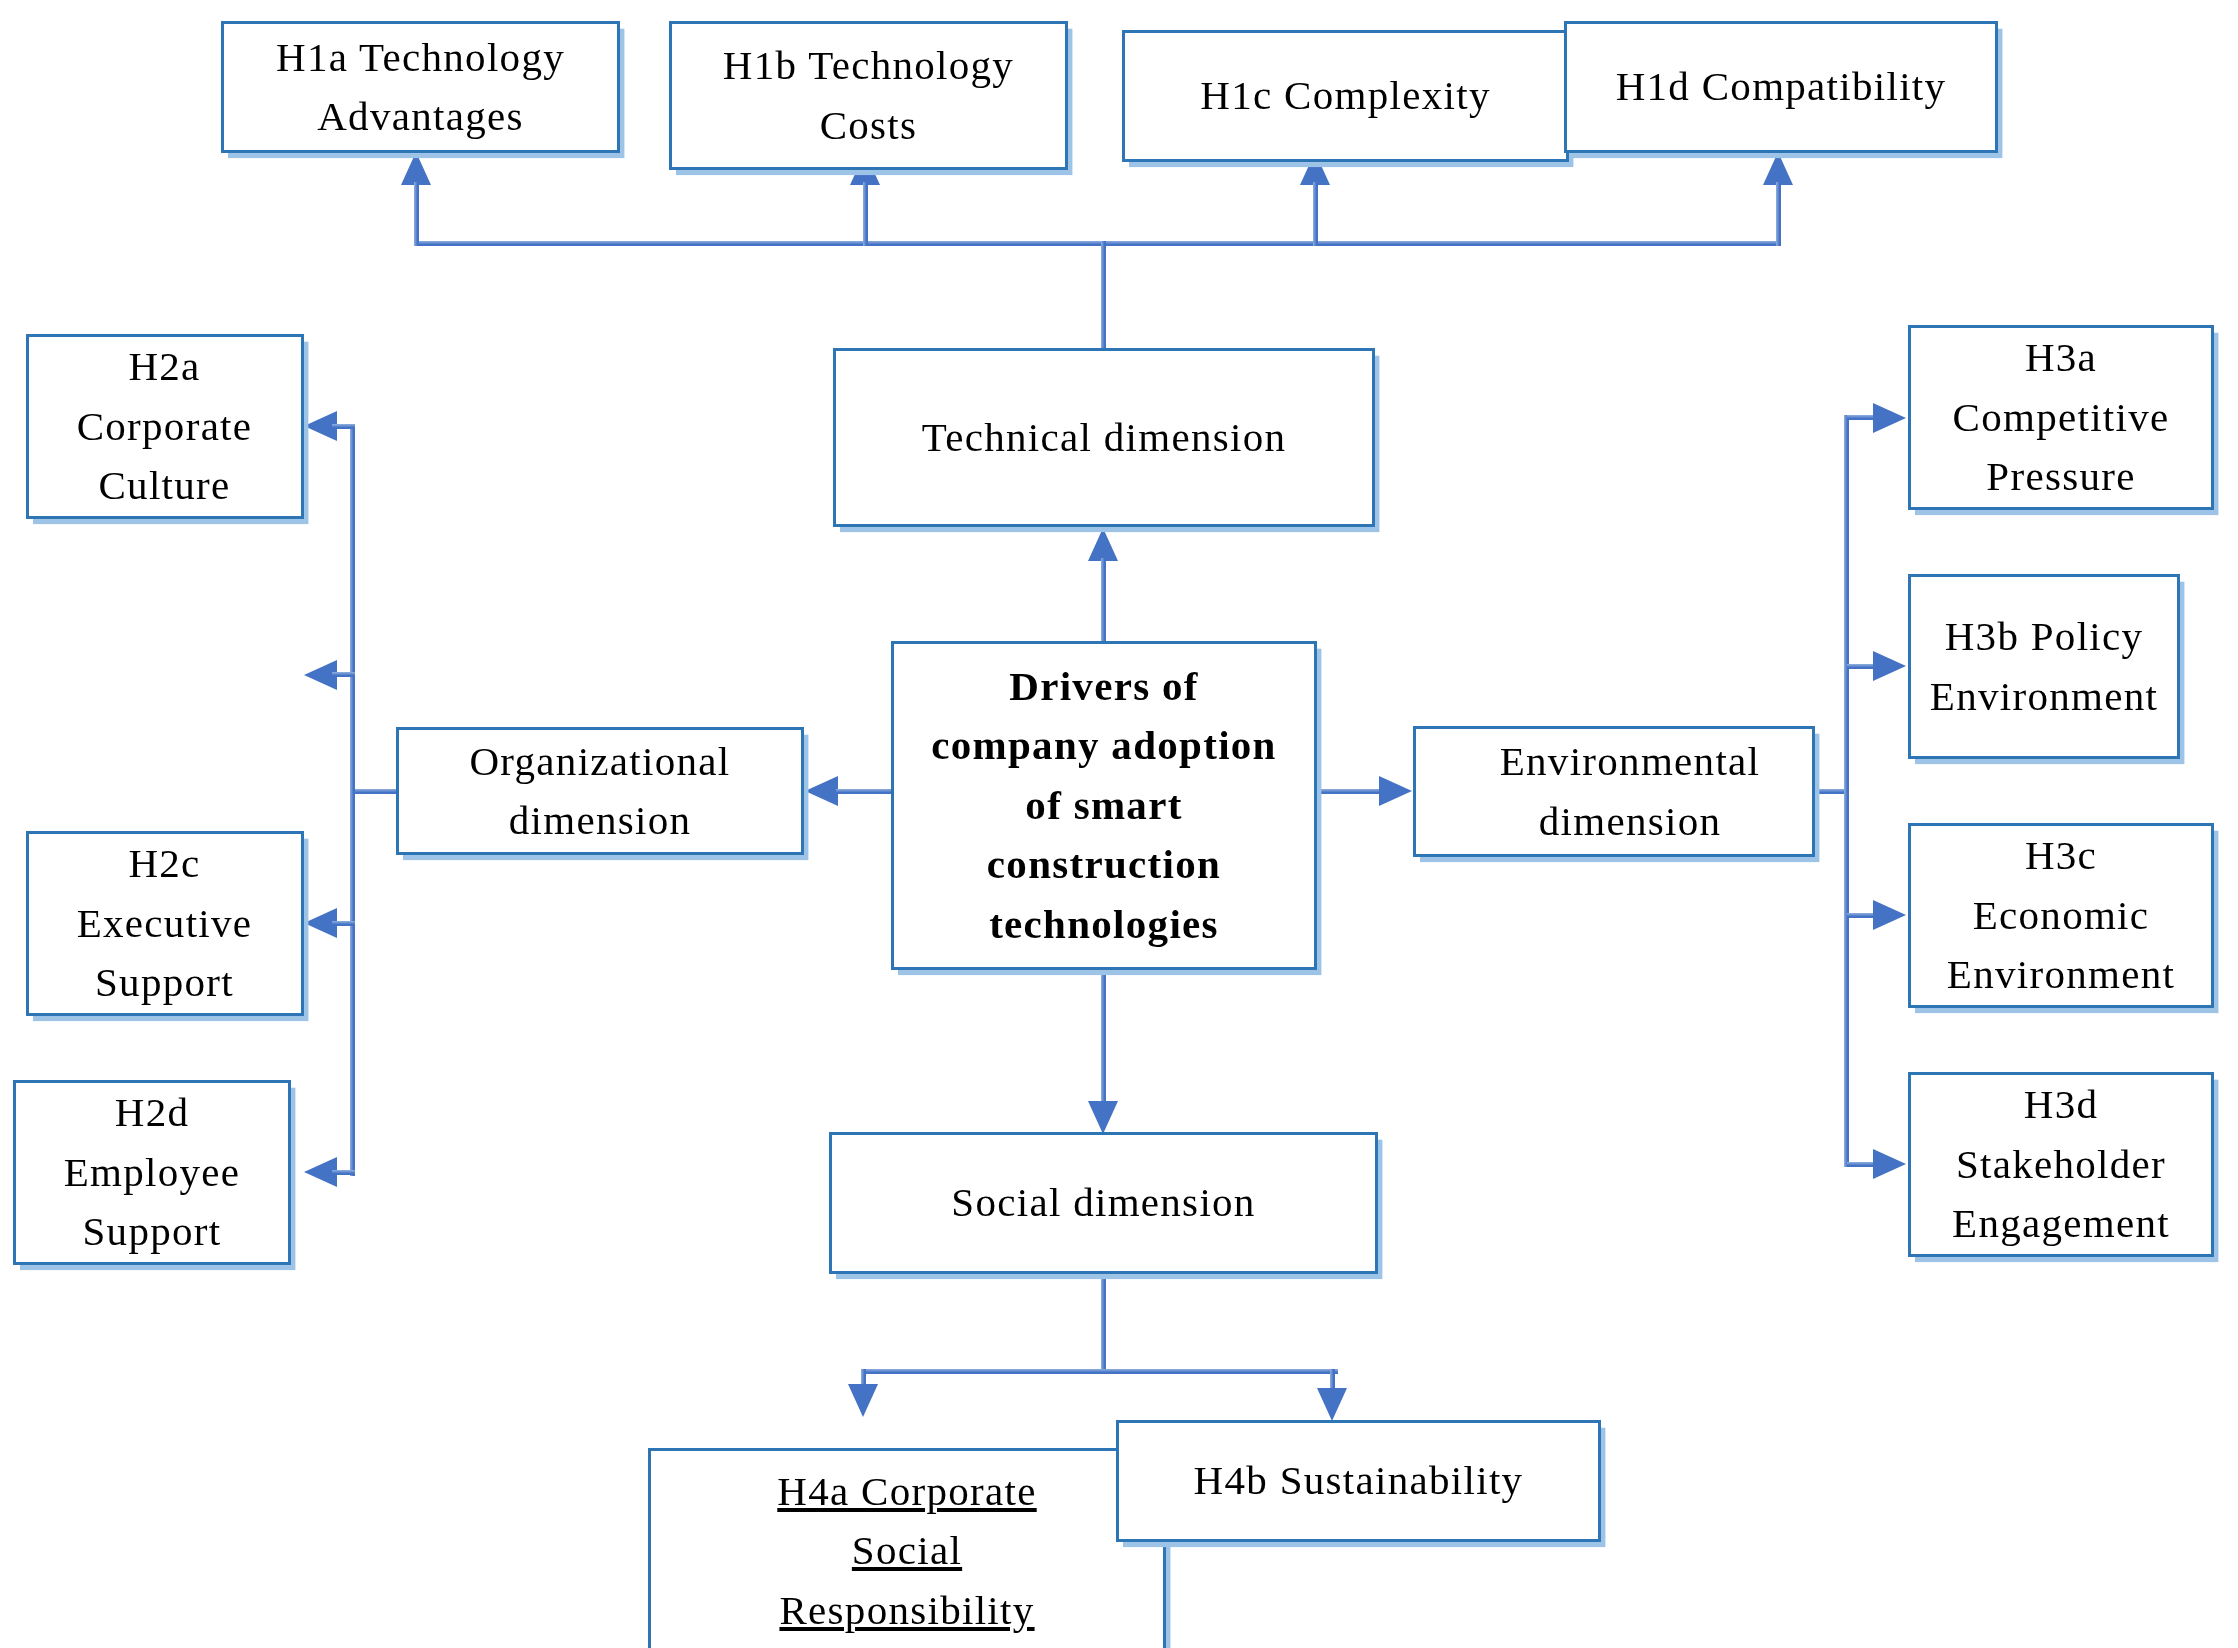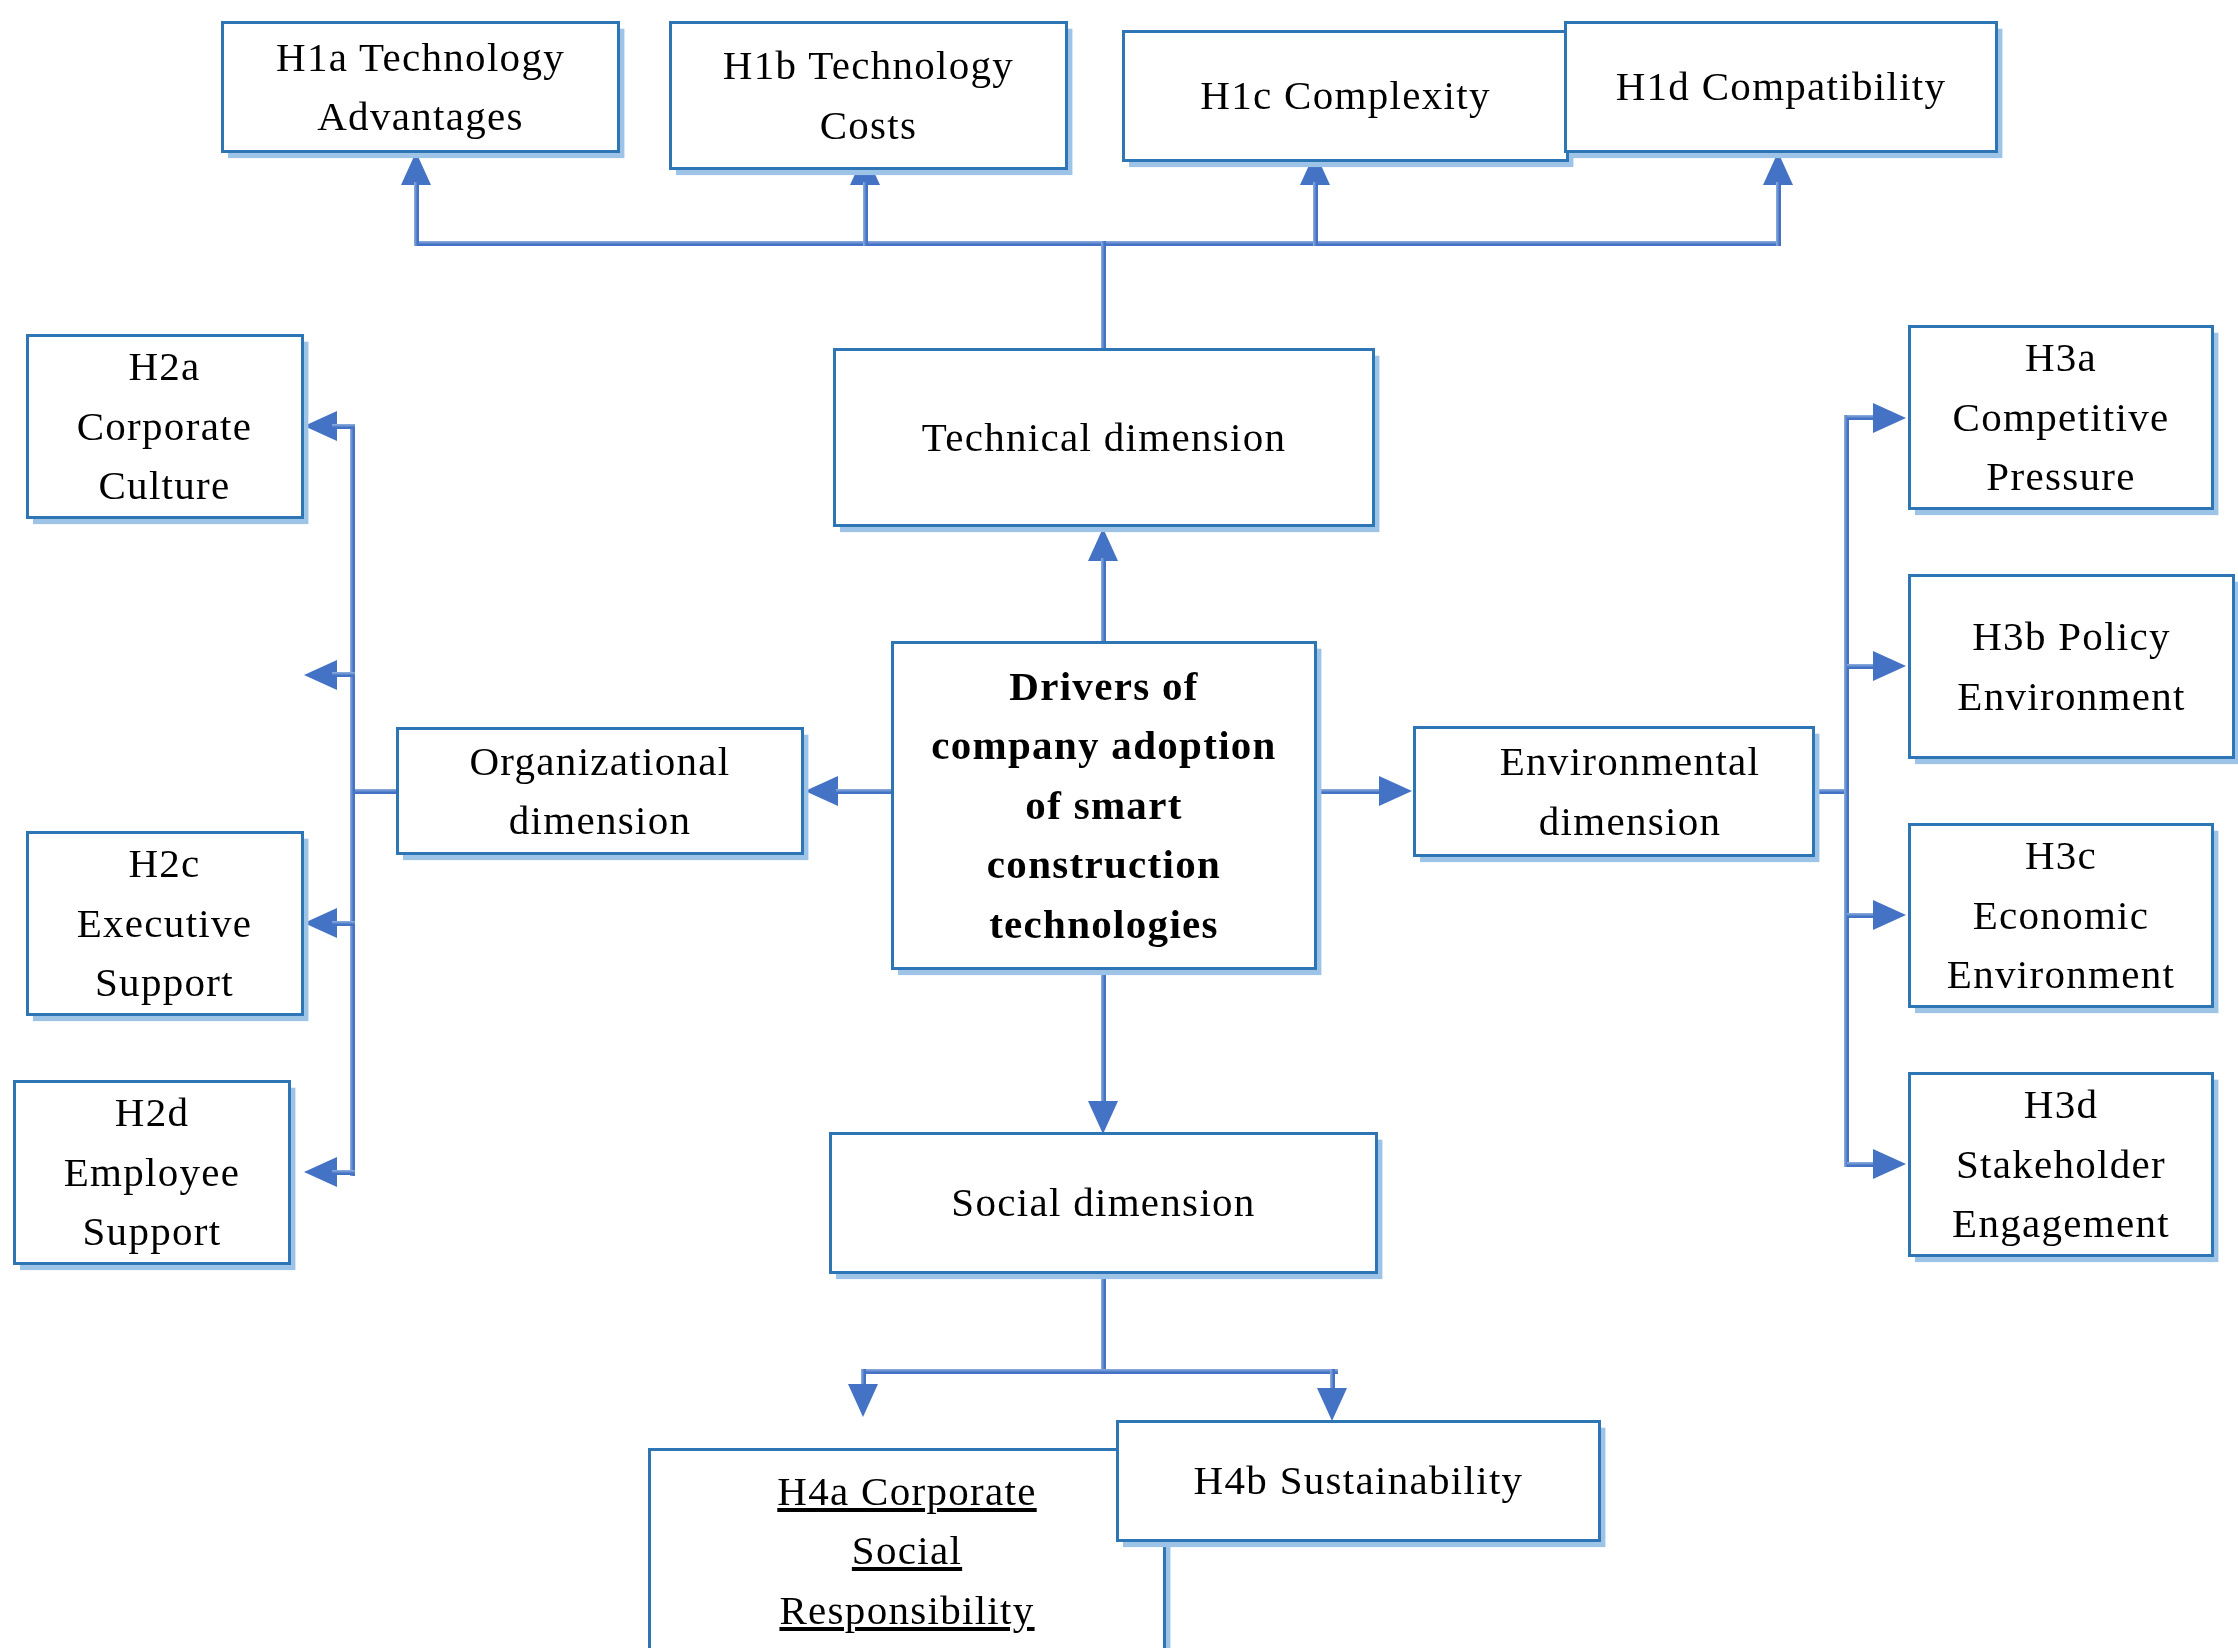--- a/index.html
+++ b/index.html
@@ -106,21 +106,21 @@
       <span>H2d
 Employee
 Support</span>
     </div>
 
   <div class="node" style="left:1908px; top:325px;  width:306px; height:185px;">
       <span>H3a
 Competitive
 Pressure</span>
     </div>
-  <div class="node" style="left:1908px; top:574px;  width:327px; height:185px;">
+  <div class="node" style="left:1908px; top:574px;  width:272px; height:185px;">
       <span>H3b Policy
 Environment</span>
     </div>
   <div class="node" style="left:1908px; top:823px; width:306px; height:185px;">
       <span>H3c
 Economic
 Environment</span>
     </div>
   <div class="node" style="left:1908px; top:1072px; width:306px; height:185px;">
       <span>H3d

